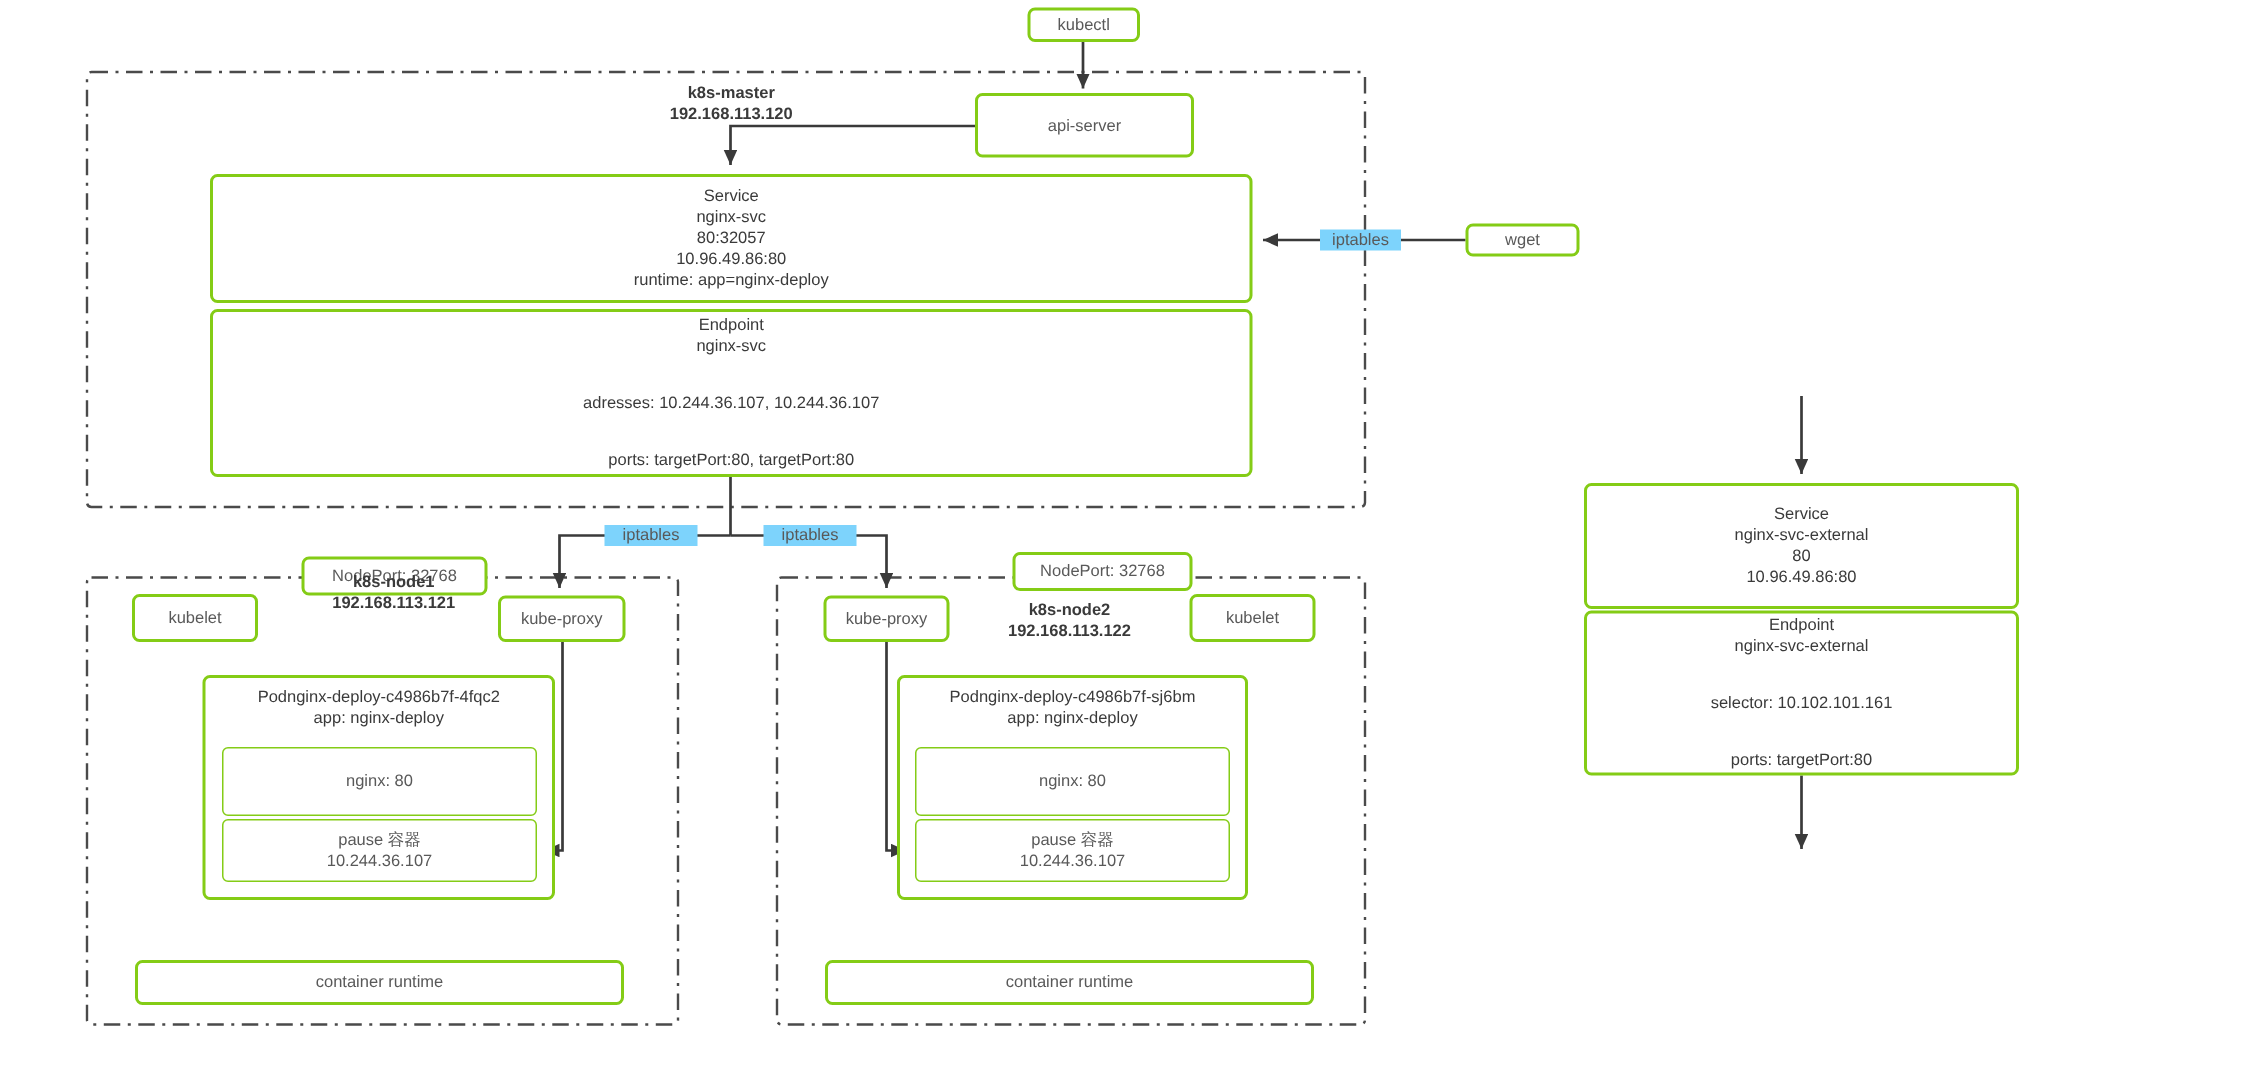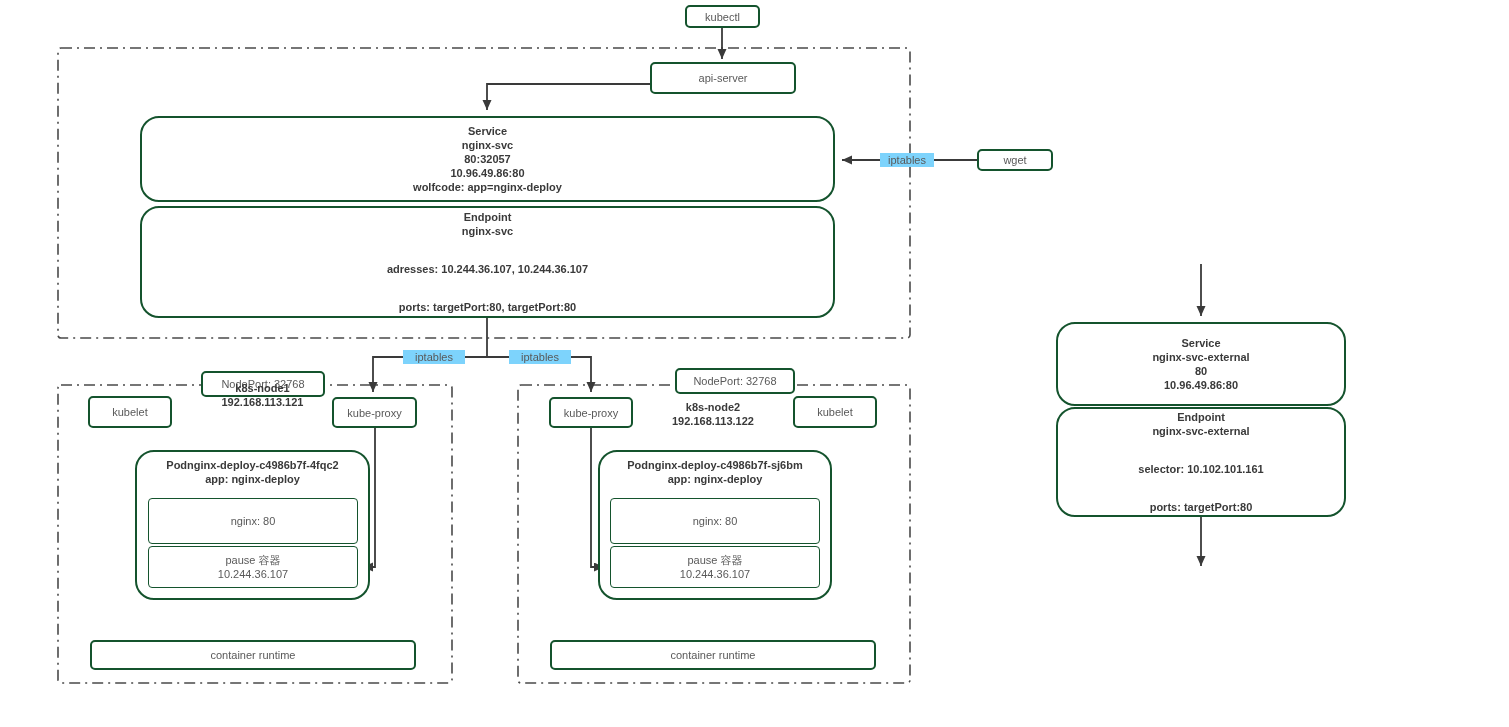--- a/index.html
+++ b/index.html
@@ -3,27 +3,27 @@
 <meta charset="utf-8">
 <style>
   html,body{margin:0;padding:0;background:#ffffff;}
   .stage{
     position:relative;width:1509px;height:727px;background:#ffffff;
     font-family:"Liberation Sans","DejaVu Sans",sans-serif;overflow:hidden;
   }
   svg.overlay{position:absolute;left:0;top:0;z-index:1;}
   .box{
     position:absolute;z-index:2;box-sizing:border-box;background:#ffffff;
-    border:2px solid #14532d;border-radius:5px;
+    border:2px solid #84cc16;border-radius:5px;
     display:flex;flex-direction:column;align-items:center;justify-content:center;
     text-align:center;color:#595959;font-size:11px;line-height:14px;
   }
   .thin{border-width:1.5px;border-radius:4px;}
   .bold{font-weight:bold;color:#3a3a3a;}
-  .boldbox{font-weight:bold;color:#3a3a3a;border-radius:19px;}
+  .boldbox{font-weight:normal;color:#3a3a3a;}
   .lbl{
     position:absolute;z-index:3;display:flex;flex-direction:column;
     align-items:center;justify-content:center;text-align:center;
     font-size:11px;line-height:14px;color:#3a3a3a;
   }
   .linelbl{
     position:absolute;z-index:3;background:#7dd3fc;color:#595959;
     font-size:11px;line-height:13px;display:flex;align-items:center;justify-content:center;
     padding:0 2px;
   }
@@ -55,31 +55,35 @@
     <path d="M375,428 L375,567 L363,567" fill="none" stroke="#3a3a3a" stroke-width="1.8" marker-end="url(#arr)"></path>
     <path d="M591,428 L591,567 L604,567" fill="none" stroke="#3a3a3a" stroke-width="1.8" marker-end="url(#arr)"></path>
     <path d="M1201,264 L1201,316" fill="none" stroke="#3a3a3a" stroke-width="1.8" marker-end="url(#arr)"></path>
     <path d="M1201,517 L1201,566" fill="none" stroke="#3a3a3a" stroke-width="1.8" marker-end="url(#arr)"></path>
   </svg>
 
   <div class="box" style="left:685px;top:5px;width:75px;height:23px;">
     <div>kubectl</div>
   </div>
 
-  <div class="box" style="left:650px;top:62px;width:146px;height:32px;">
+  <div class="box" style="left:650px;top:62px;width:146px;height:43px;">
     <div>api-server</div>
   </div>
 
+  <div class="lbl bold" style="left:400px;top:54px;width:175px;height:30px;">
+    <div>k8s-master</div>
+    <div>192.168.113.120</div>
+  </div>
 
   <div class="box boldbox" style="left:140px;top:116px;width:695px;height:86px;">
     <div>Service</div>
     <div>nginx-svc</div>
     <div>80:32057</div>
     <div>10.96.49.86:80</div>
-    <div>wolfcode: app=nginx-deploy</div>
+    <div>runtime: app=nginx-deploy</div>
   </div>
 
   <div class="box boldbox" style="left:140px;top:206px;width:695px;height:112px;">
     <div>Endpoint</div>
     <div>nginx-svc</div>
     <div class="mt">adresses: 10.244.36.107, 10.244.36.107</div>
     <div class="mt">ports: targetPort:80, targetPort:80</div>
   </div>
 
   <div class="box" style="left:977px;top:149px;width:76px;height:22px;">

